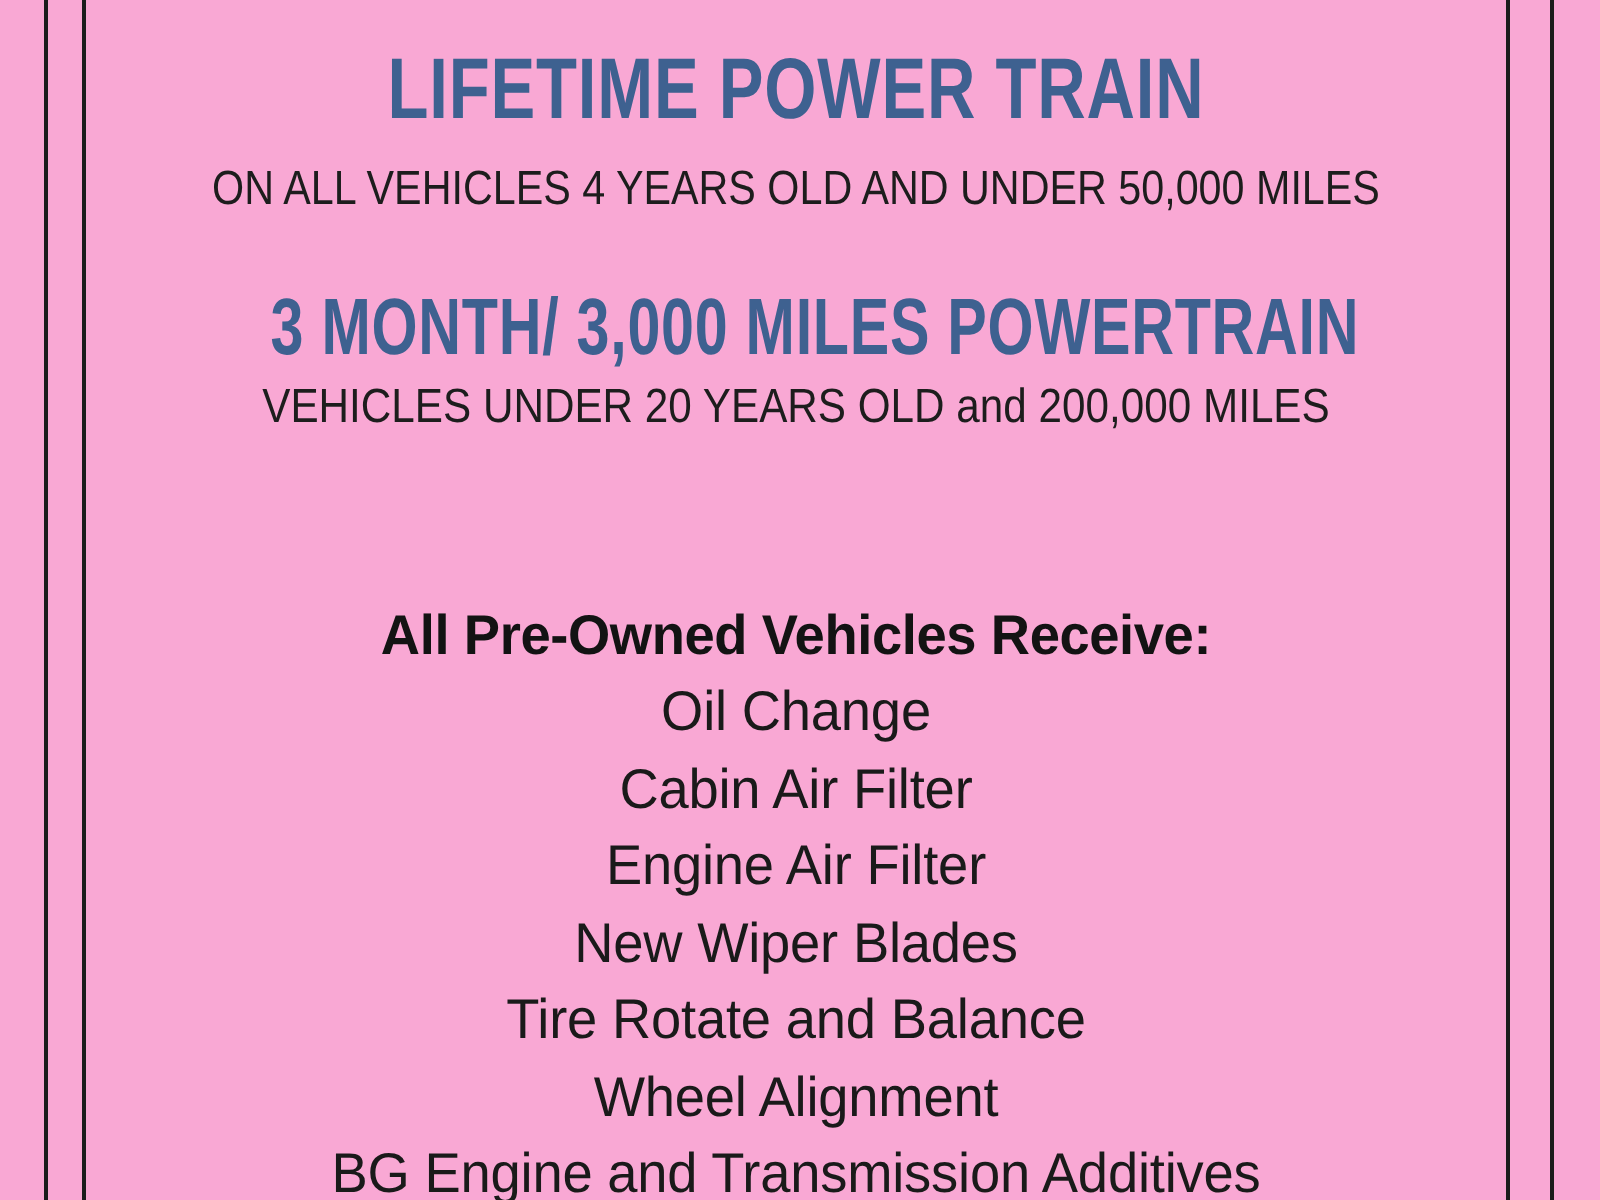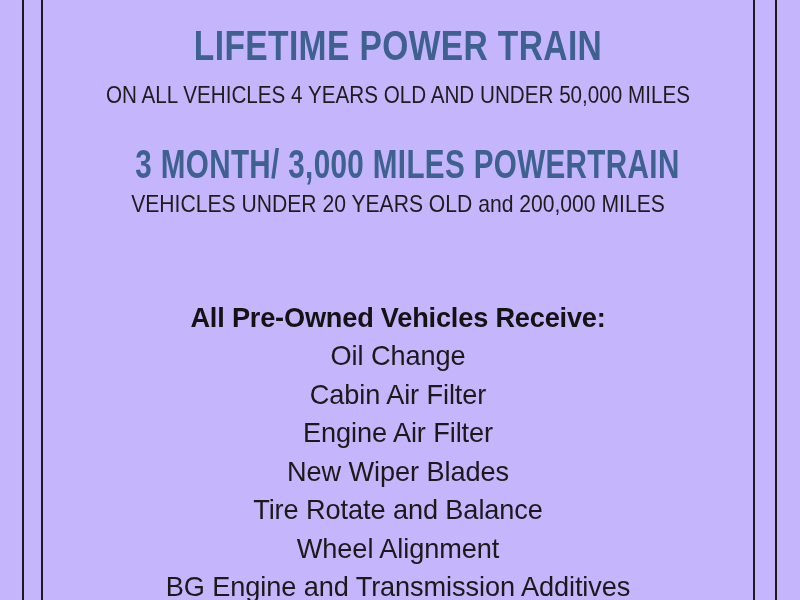--- a/index.html
+++ b/index.html
@@ -8,21 +8,21 @@
     background: #ffffff;
   }
   body {
     font-family: "Liberation Sans", sans-serif;
   }
 
   #poster {
     position: relative;
     width: 800px;
     height: 600px;
-    background: #c4b5fd;
+    background: #f9a8d4;
     overflow: hidden;
   }
 
   
   .vrule {
     position: absolute;
     top: 0;
     bottom: 0;
     width: 2px;
     background: #1c1c1c;

